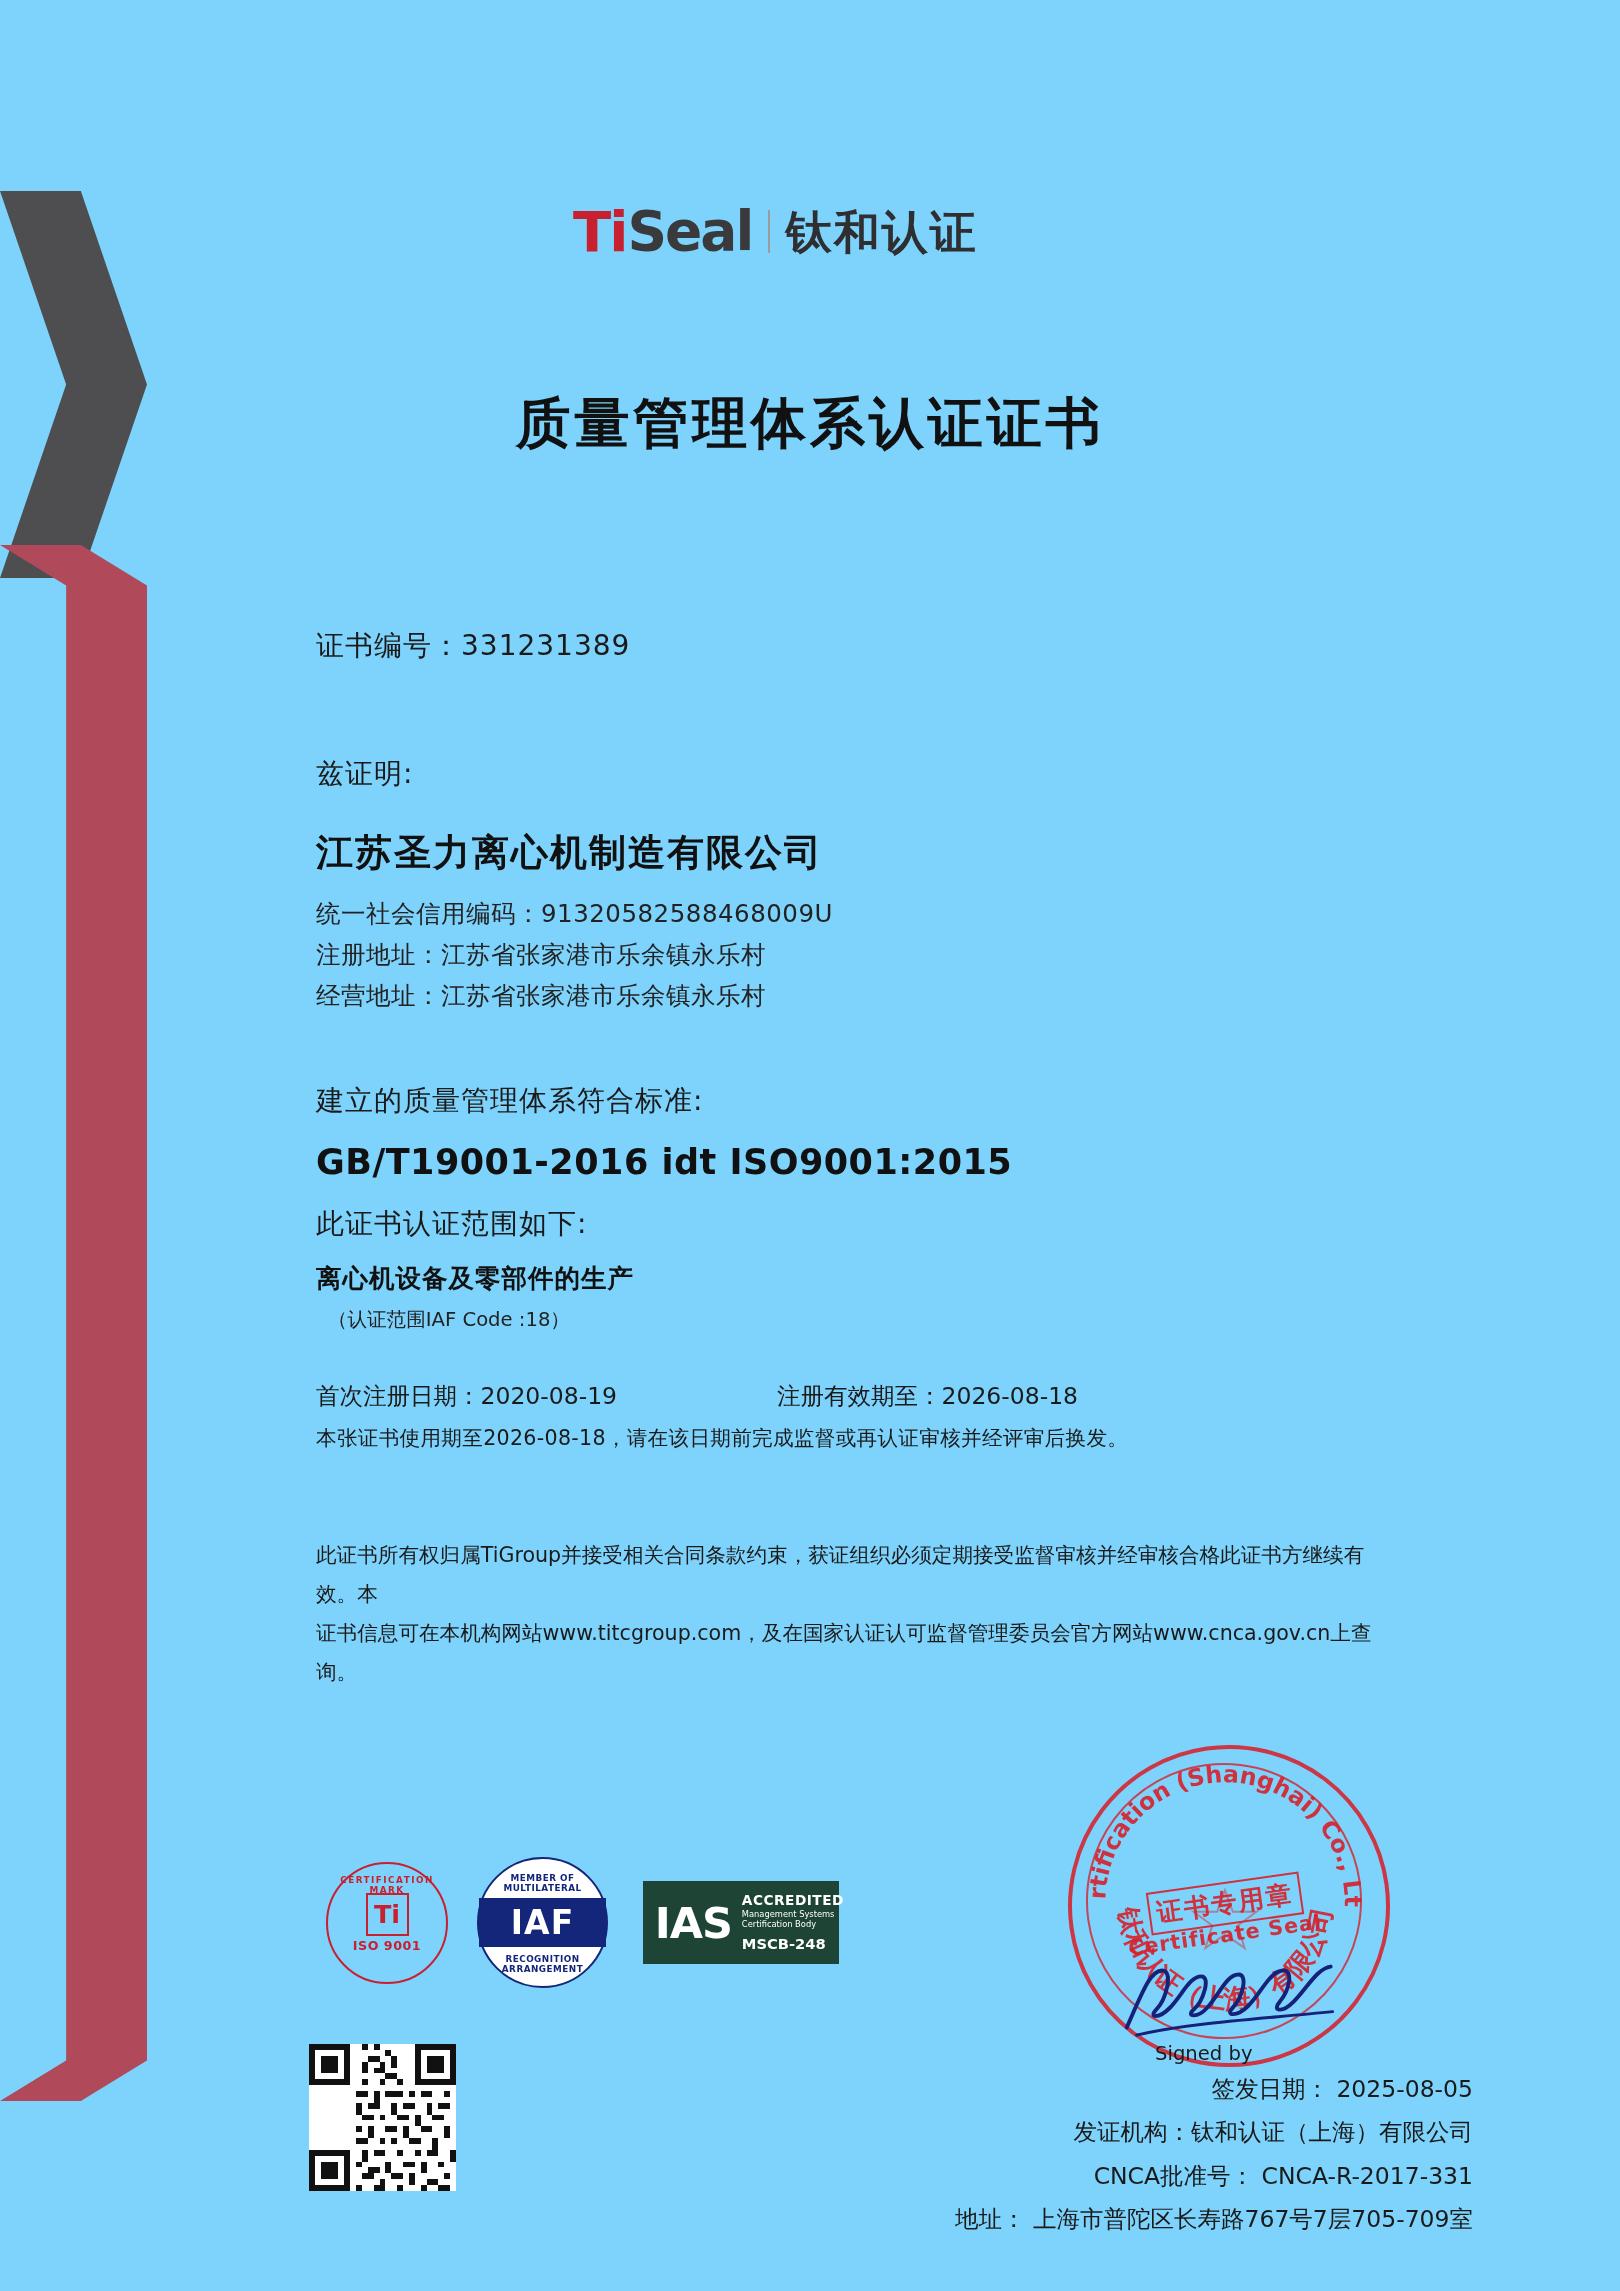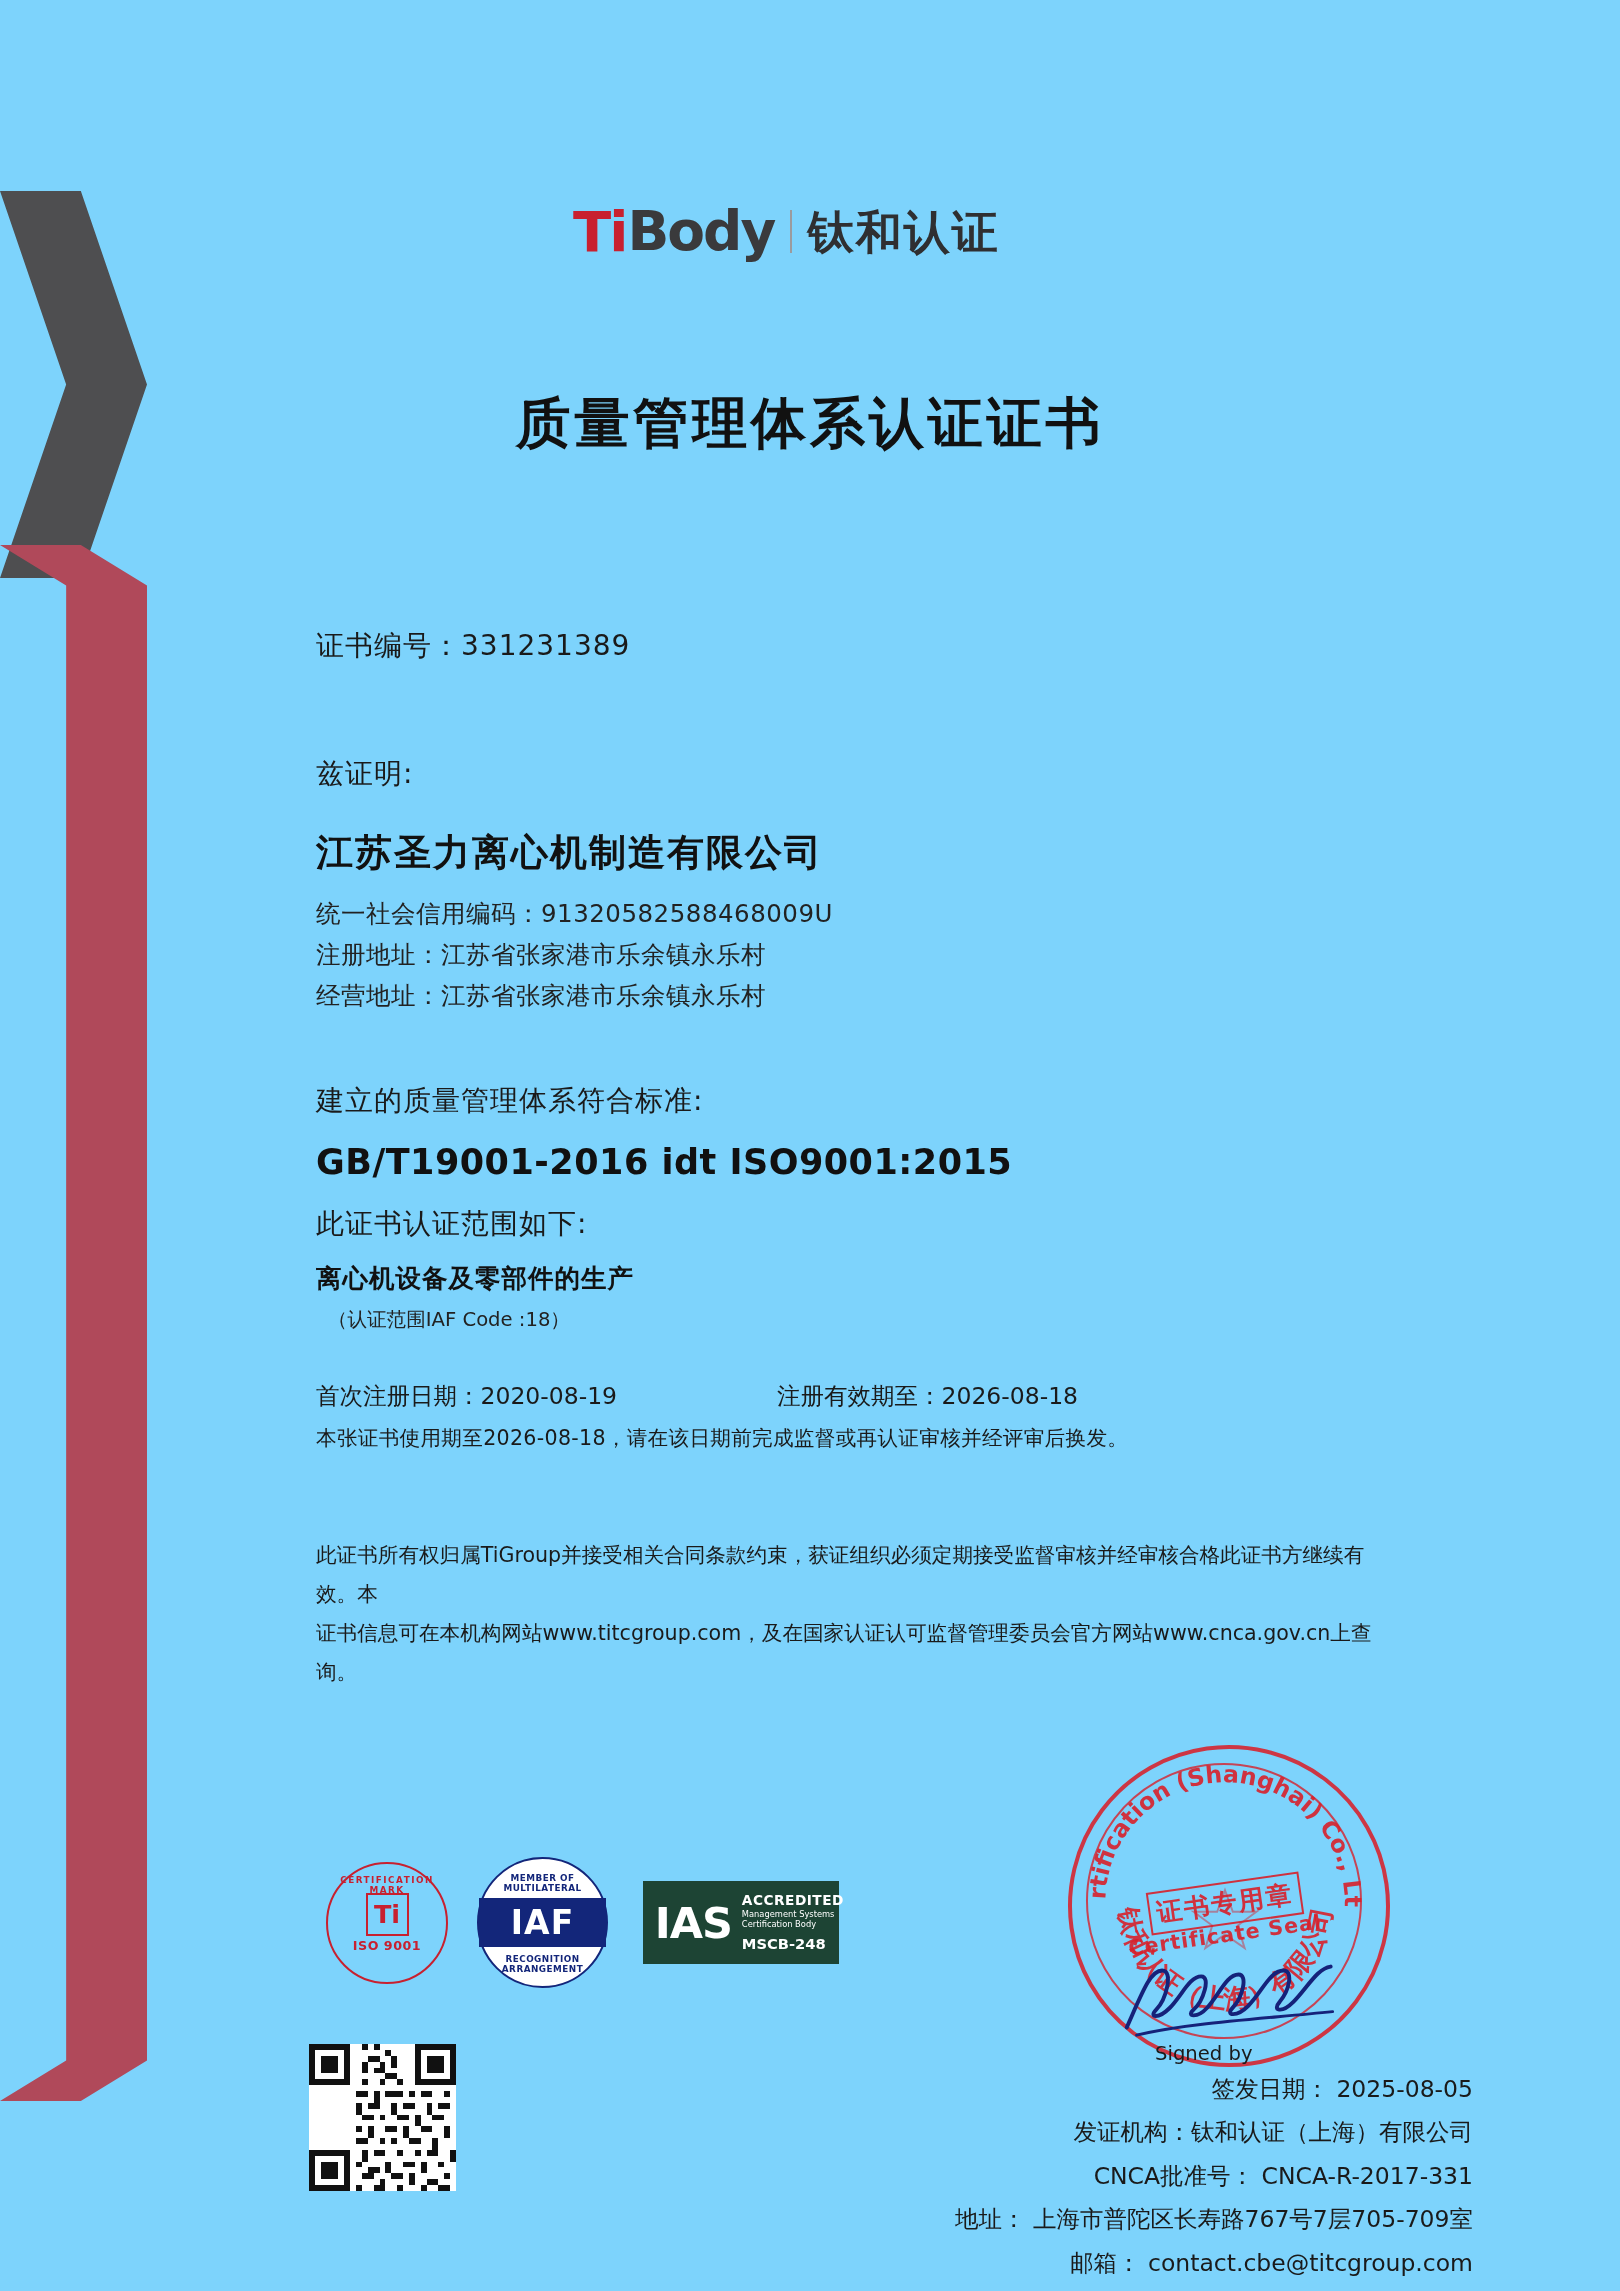--- a/index.html
+++ b/index.html
@@ -413,21 +413,21 @@
 </head>
 <body>
 
 <div class="page">
 
   <div class="chev-gray"></div>
   <div class="chev-red"></div>
 
   <div class="logo-row">
     <span class="logo-ti">Ti</span>
-    <span class="logo-group">Body</span>
+    <span class="logo-group">Seal</span>
     <span class="logo-bar"></span>
     <span class="logo-cn">钛和认证</span>
   </div>
 
   <div class="cert-title">质量管理体系认证证书</div>
 
   <div class="body-col">
     <div class="line-num">证书编号：331231389</div>
 
     <div class="line-hereby">兹证明:</div>
@@ -593,17 +593,16 @@
     <path d="M10,88 C26,52 34,30 46,30 C58,30 50,60 40,70 C32,78 42,80 54,68 C66,56 74,36 86,36 C96,36 88,62 78,70 C70,77 82,79 92,68 C104,55 112,34 124,34 C134,34 128,58 118,68 C110,76 122,78 134,66 C148,52 156,30 170,30 C180,30 176,50 166,62 C158,71 168,74 180,62 C194,48 204,28 218,26" fill="none" stroke="#15227a" stroke-width="4" stroke-linecap="round"></path>
     <path d="M20,96 C70,84 140,80 220,72" fill="none" stroke="#15227a" stroke-width="3" stroke-linecap="round"></path>
   </svg>
   <div class="signed-by">Signed by</div>
 
   <div class="footer">
     <div>签发日期： 2025-08-05</div>
     <div>发证机构：钛和认证（上海）有限公司</div>
     <div>CNCA批准号： CNCA-R-2017-331</div>
     <div>地址： 上海市普陀区长寿路767号7层705-709室</div>
-    <div>邮箱： contact.cbe@titcgroup.com</div>
   </div>
 
 </div>
 
 
 </body></html>

